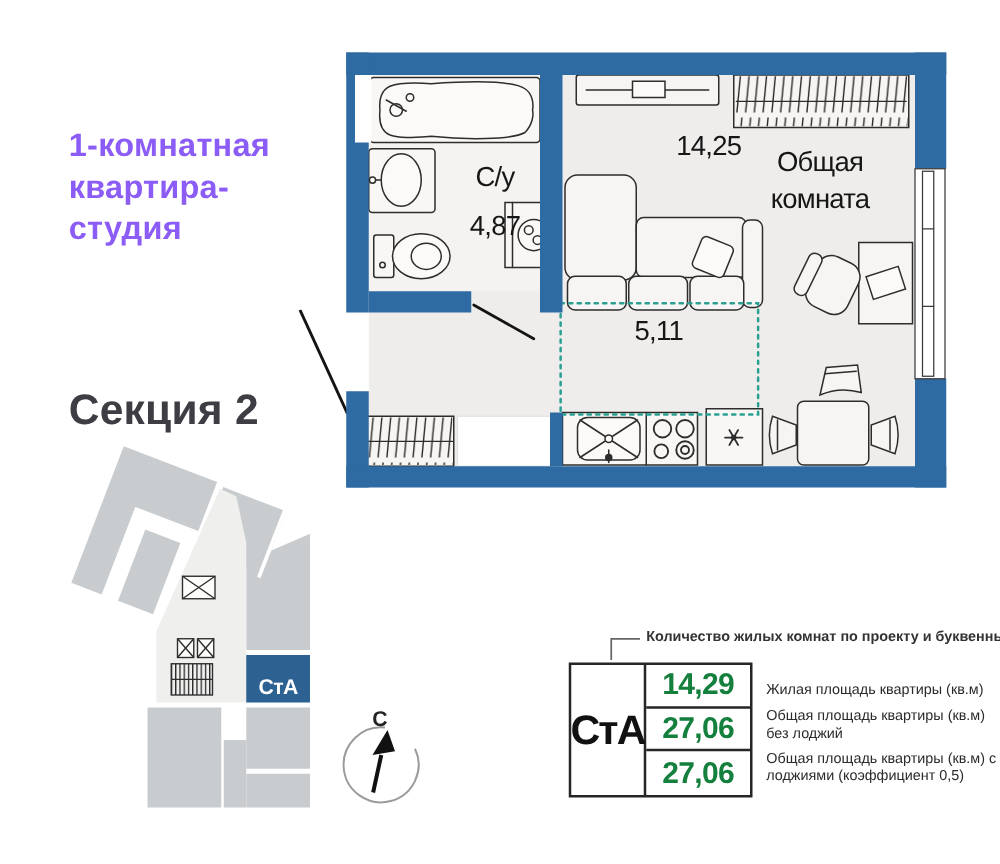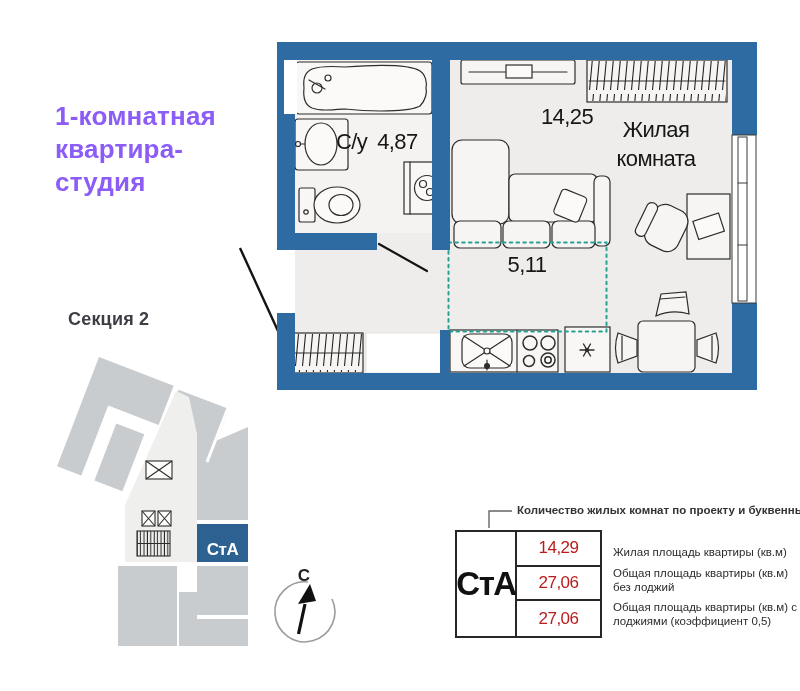--- a/index.html
+++ b/index.html
@@ -6,44 +6,44 @@
   #stage{position:relative;width:800px;height:691px;background:#ffffff;overflow:hidden;
          font-family:"Liberation Sans",sans-serif;}
   #scene{position:absolute;left:0;top:0;}
 
   
   .logo{position:absolute;left:55px;top:40px;font-size:23px;color:#46464c;letter-spacing:.5px;}
   .logo .lp{font-weight:400;}
   .logo .ln{font-weight:800;color:#3d3d43;}
   .headline{position:absolute;left:55px;top:100px;color:#8b5cf6;font-weight:800;
             font-size:26px;line-height:33px;letter-spacing:.2px;}
-  .section-label{position:absolute;left:68px;top:309px;color:#3d3d43;font-weight:800;
-            font-size:18px;letter-spacing:.2px;}
+  .section-label{position:absolute;left:55px;top:309px;color:#3d3d43;font-weight:800;
+            font-size:34px;letter-spacing:.2px;}
 
   
   .rl{position:absolute;color:#161616;font-size:22px;letter-spacing:-0.6px;
       text-align:center;line-height:29px;}
-  .rl-bath{left:336px;top:127px;width:120px;display:flex;justify-content:flex-start;gap:10px;}
+  .rl-bath{left:336px;top:127px;width:120px;display:flex;justify-content:space-between;gap:10px;flex-direction:column;}
   .rl-living-area{left:527px;top:102px;width:80px;}
   .rl-living-name{left:597px;top:115px;width:118px;}
   .rl-hall-area{left:267px;top:250px;width:80px;}
   .rl-hall-name{left:258px;top:282px;width:150px;}
   .rl-kitchen-area{left:487px;top:250px;width:80px;}
   .rl-kitchen-name{left:452px;top:282px;width:155px;}
 
   
   .callout-label{position:absolute;left:517px;top:504px;font-size:11.5px;font-weight:700;
                  color:#333;white-space:nowrap;}
   .legend-table{position:absolute;left:455px;top:530px;width:147px;height:108px;
                 border:2px solid #262626;background:#fff;display:grid;
                 grid-template-columns:60px 1fr;grid-template-rows:repeat(3,1fr);box-sizing:border-box;}
   .lt-code{grid-row:1/4;border-right:2px solid #262626;display:flex;align-items:center;
            justify-content:center;font-size:33px;font-weight:700;letter-spacing:-1.5px;color:#111;}
   .lt-row{border-bottom:2px solid #262626;display:flex;align-items:center;justify-content:center;
-          font-size:17px;font-weight:400;letter-spacing:-0.5px;color:#b91c1c;}
+          font-size:24px;font-weight:700;letter-spacing:-0.5px;color:#15803d;}
   .lt-row.last{border-bottom:none;}
   .lt-desc{position:absolute;left:613px;width:190px;font-size:11.5px;line-height:13.5px;
            font-weight:500;color:#2b2b2b;}
   .lt-desc.d1{top:546px;}
   .lt-desc.d2{top:567px;}
   .lt-desc.d3{top:601px;}
 </style>
 </head>
 <body>
 
@@ -250,21 +250,21 @@
   <div>студия</div>
 </div>
 
 <div class="section-label">Секция 2</div>
 
 <div class="rl rl-bath">
   <span>С/у</span>
   <span>4,87</span>
 </div>
 <div class="rl rl-living-area">14,25</div>
-<div class="rl rl-living-name">Жилая комната</div>
+<div class="rl rl-living-name">Общая комната</div>
 <div class="rl rl-kitchen-area">5,11</div>
 
 <div class="callout-label">Количество жилых комнат по проекту и буквенный код</div>
 
 <div class="legend-table">
   <div class="lt-code">СтА</div>
   <div class="lt-row">14,29</div>
   <div class="lt-row">27,06</div>
   <div class="lt-row last">27,06</div>
 </div>

